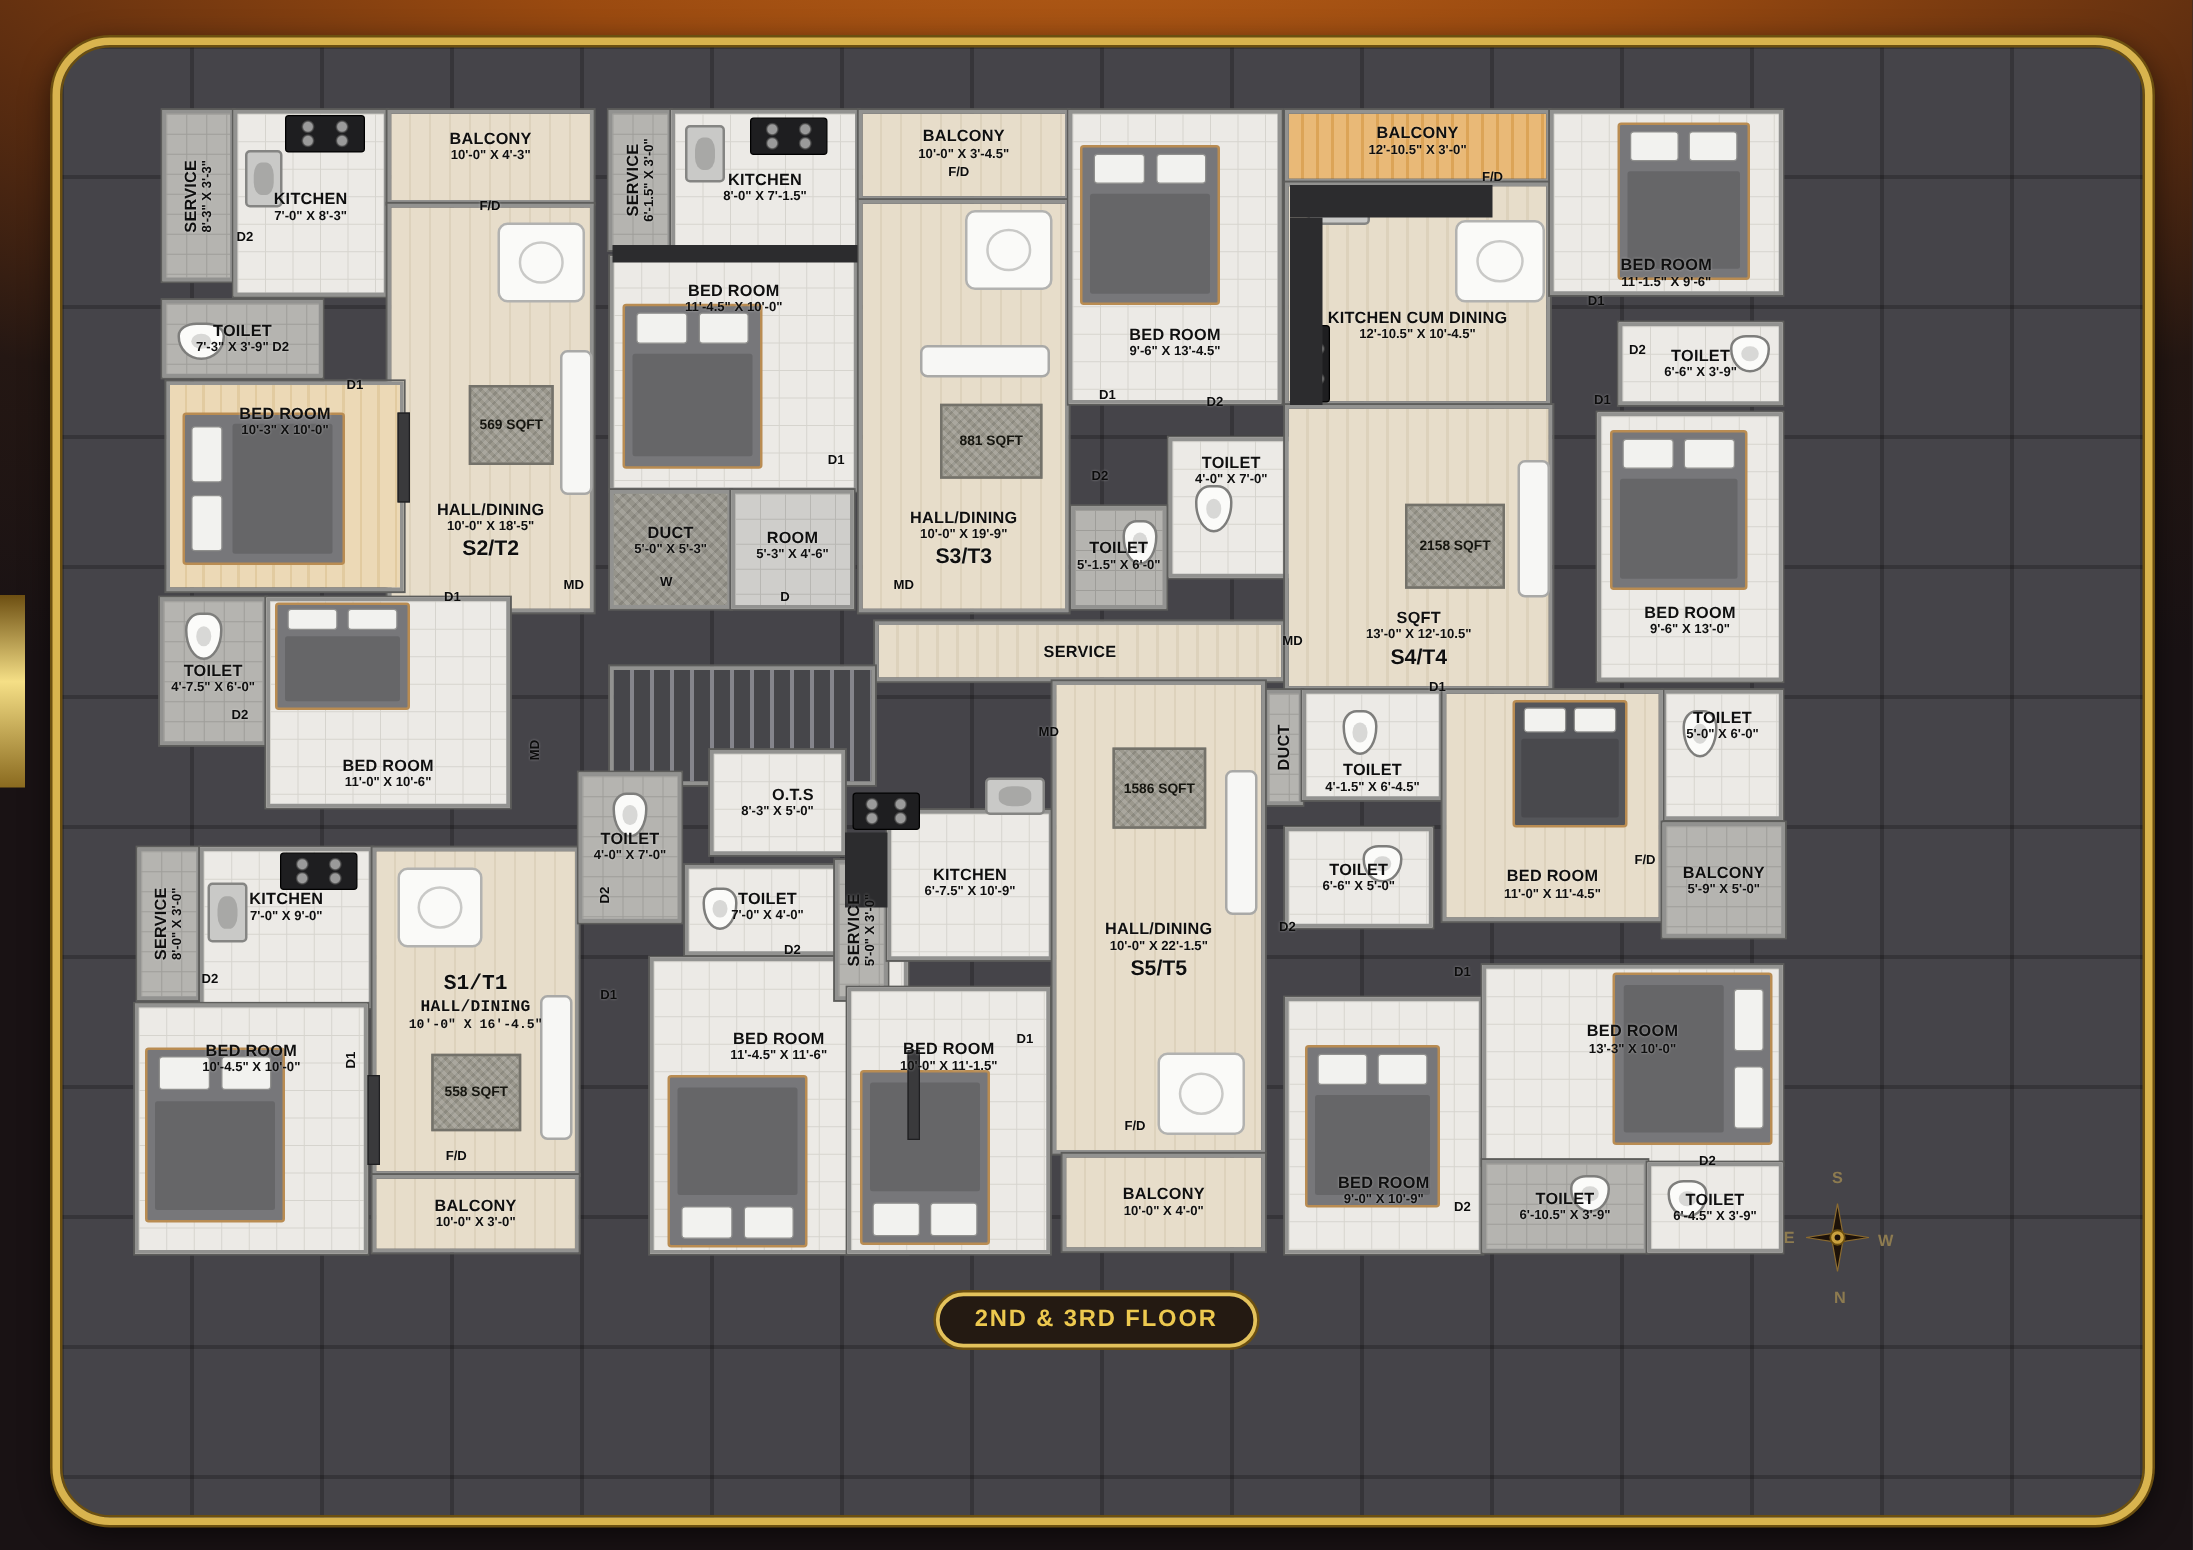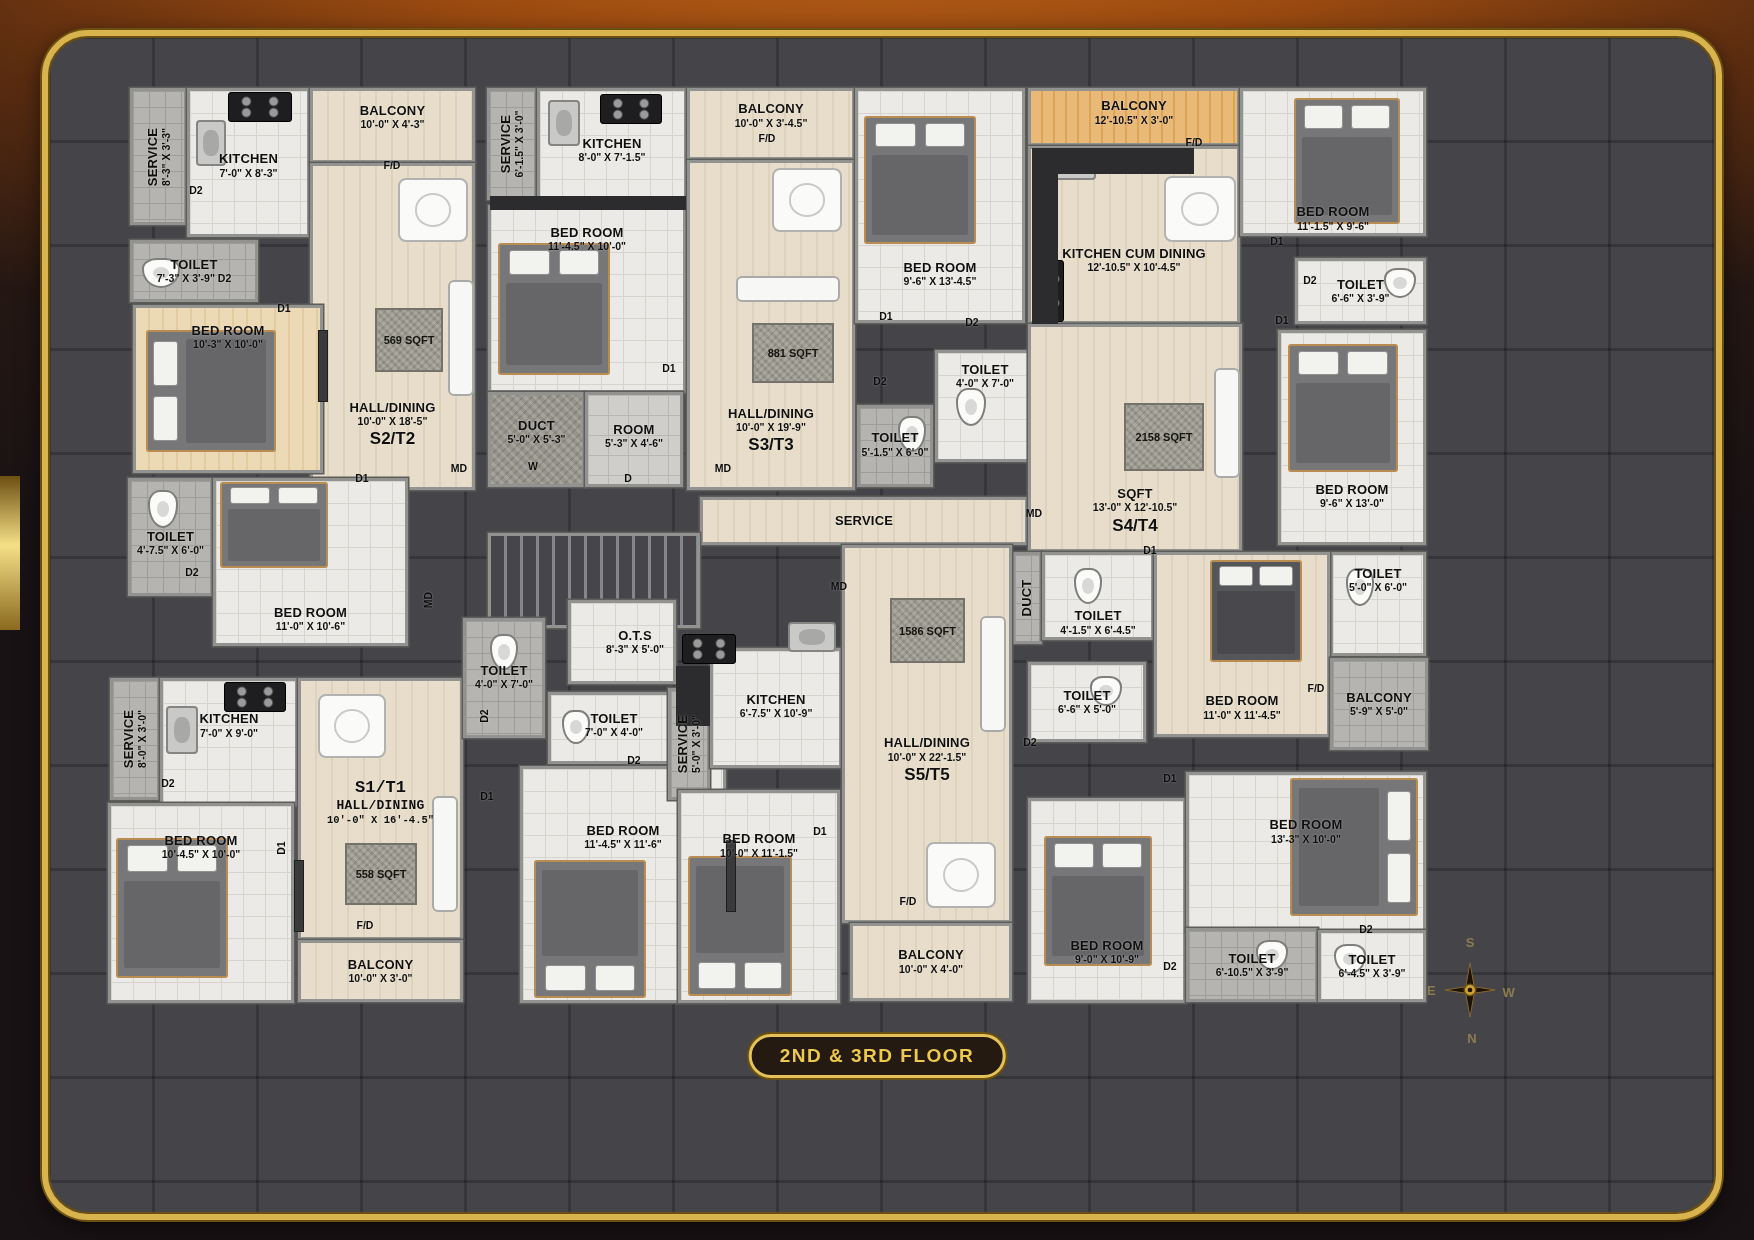--- a/index.html
+++ b/index.html
@@ -381,21 +381,21 @@
         <div class="r-dims">10'-4.5" X 10'-0"</div>
       </div>
       <div class="room-label" style="left: 380.5px; top: 971px;">
         <div class="r-name">BALCONY</div>
         <div class="r-dims">10'-0" X 3'-0"</div>
       </div>
       <div class="room-label" style="left: 504px; top: 676.8px;">
         <div class="r-name">TOILET</div>
         <div class="r-dims">4'-0" X 7'-0"</div>
       </div>
-      <div class="room-label" style="left: 635px; top: 642px;">
+      <div class="room-label" style="left: 622px; top: 642px; text-align: right;">
         <div class="r-name">O.T.S</div>
         <div class="r-dims">8'-3" X 5'-0"</div>
       </div>
       <div class="room-label" style="left: 614px; top: 725.12px;">
         <div class="r-name">TOILET</div>
         <div class="r-dims">7'-0" X 4'-0"</div>
       </div>
       <div class="room-label" style="left: 623px; top: 837.1px;">
         <div class="r-name">BED ROOM</div>
         <div class="r-dims">11'-4.5" X 11'-6"</div>

